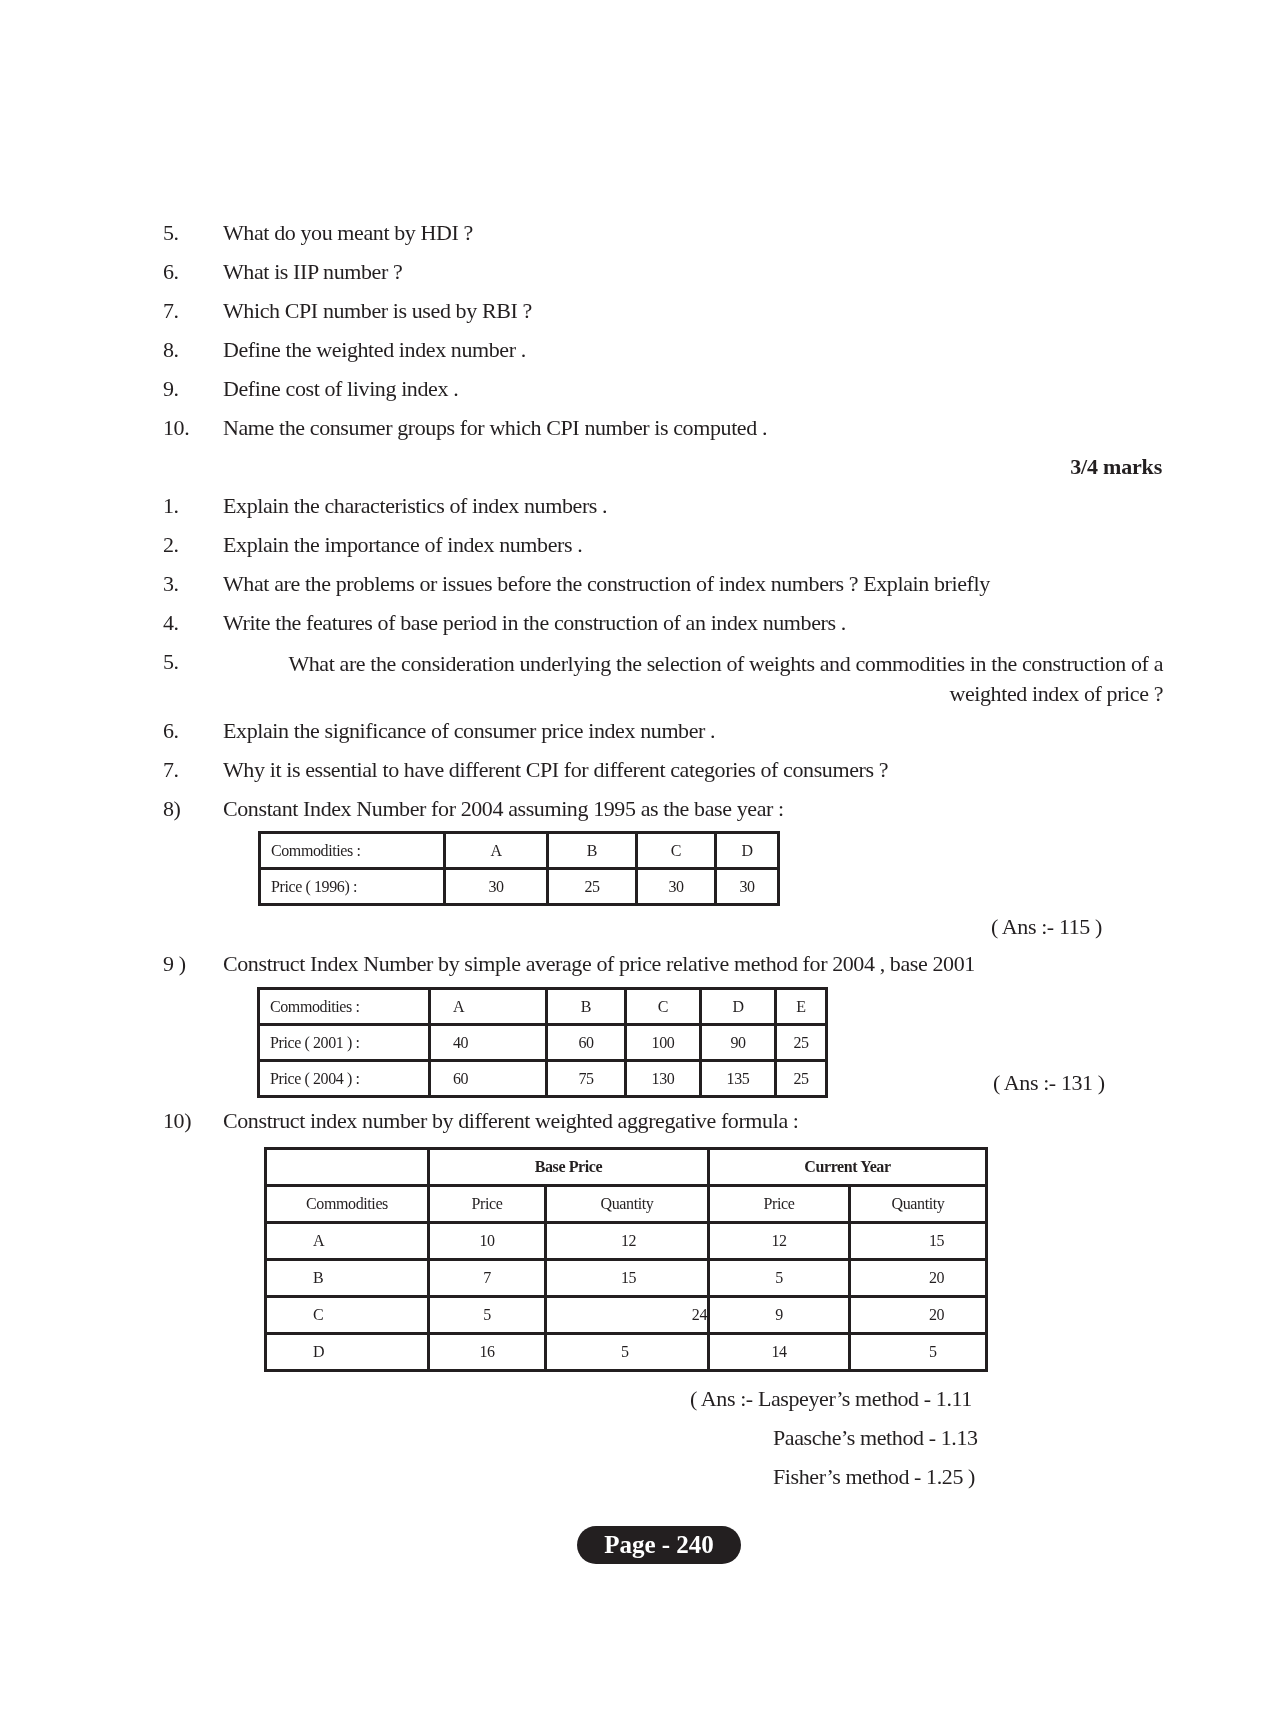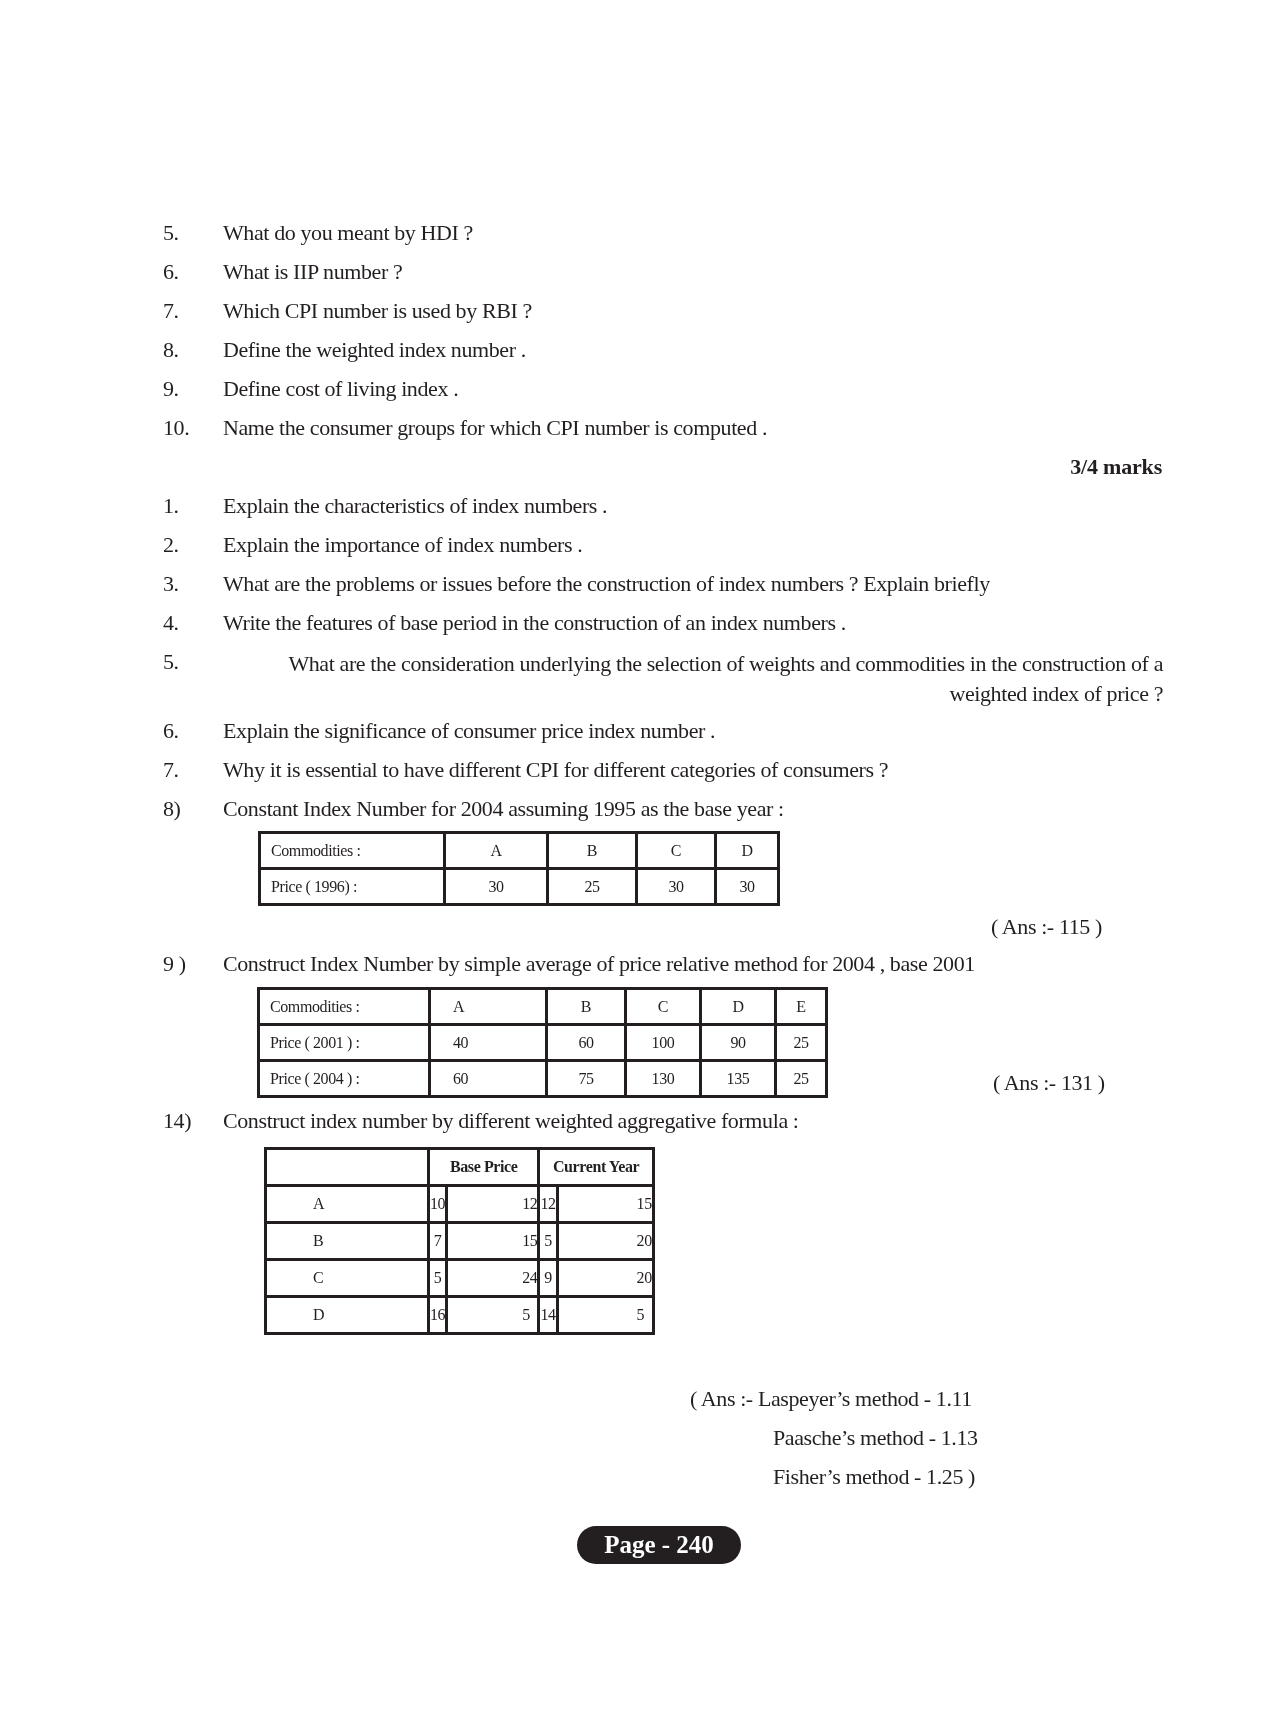--- a/index.html
+++ b/index.html
@@ -146,48 +146,55 @@
     <td>75</td>
     <td>130</td>
     <td>135</td>
     <td>25</td>
   </tr>
 </tbody>
   </table>
 <div class="ans" style="left:993px; top:1070px">( Ans :- 131 )</div>
 
 <div class="line" style="top:1108px">
-  <span class="num">14)</span>
+  <span class="num">10)</span>
   <span class="txt">Construct index number by different weighted aggregative formula  :</span>
 </div>
 <table id="t10">
   <tbody>
       <tr>
     <th style="width:160px"></th>
     <th colspan="2">Base Price</th>
     <th colspan="2">Current Year</th>
   </tr>
   <tr>
+    <td>Commodities</td>
+    <td style="width:114px">Price</td>
+    <td style="width:160px">Quantity</td>
+    <td style="width:138px">Price</td>
+    <td style="width:134px">Quantity</td>
+  </tr>
+  <tr>
     <td style="text-align:left; padding-left:46px">A</td>
     <td>10</td>
     <td style="text-align:left; padding-left:74px">12</td>
     <td>12</td>
     <td style="text-align:left; padding-left:78px">15</td>
   </tr>
   <tr>
     <td style="text-align:left; padding-left:46px">B</td>
     <td>7</td>
     <td style="text-align:left; padding-left:74px">15</td>
     <td>5</td>
     <td style="text-align:left; padding-left:78px">20</td>
   </tr>
   <tr>
     <td style="text-align:left; padding-left:46px">C</td>
     <td>5</td>
-    <td style="text-align:center; padding-left:74px">24</td>
+    <td style="text-align:right; padding-left:74px">24</td>
     <td>9</td>
     <td style="text-align:left; padding-left:78px">20</td>
   </tr>
   <tr>
     <td style="text-align:left; padding-left:46px">D</td>
     <td>16</td>
     <td style="text-align:left; padding-left:74px">5</td>
     <td>14</td>
     <td style="text-align:left; padding-left:78px">5</td>
   </tr>

